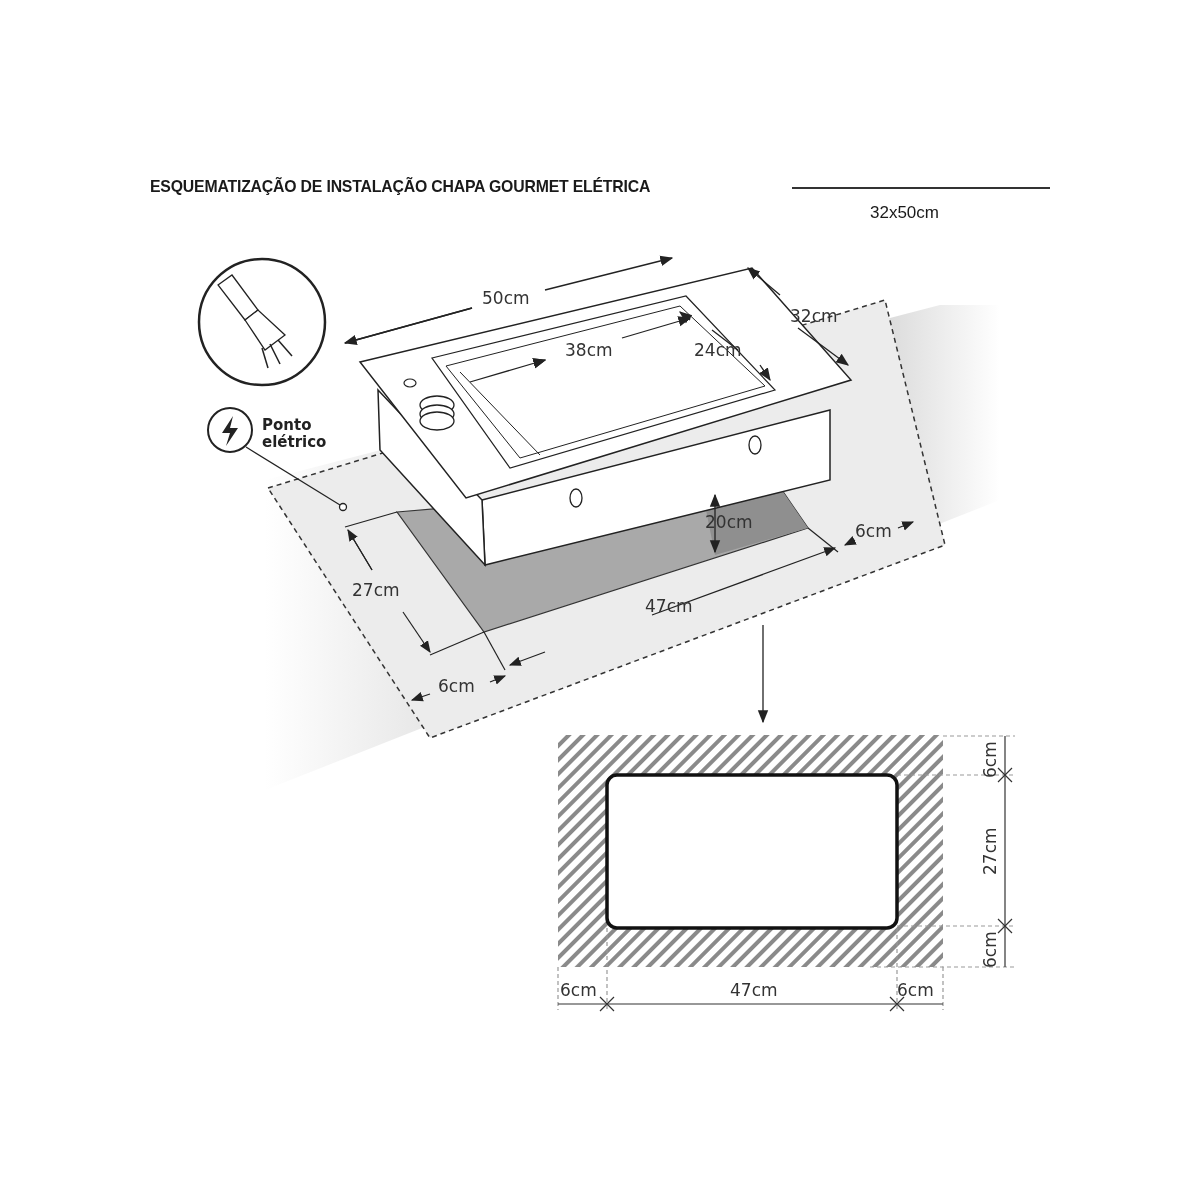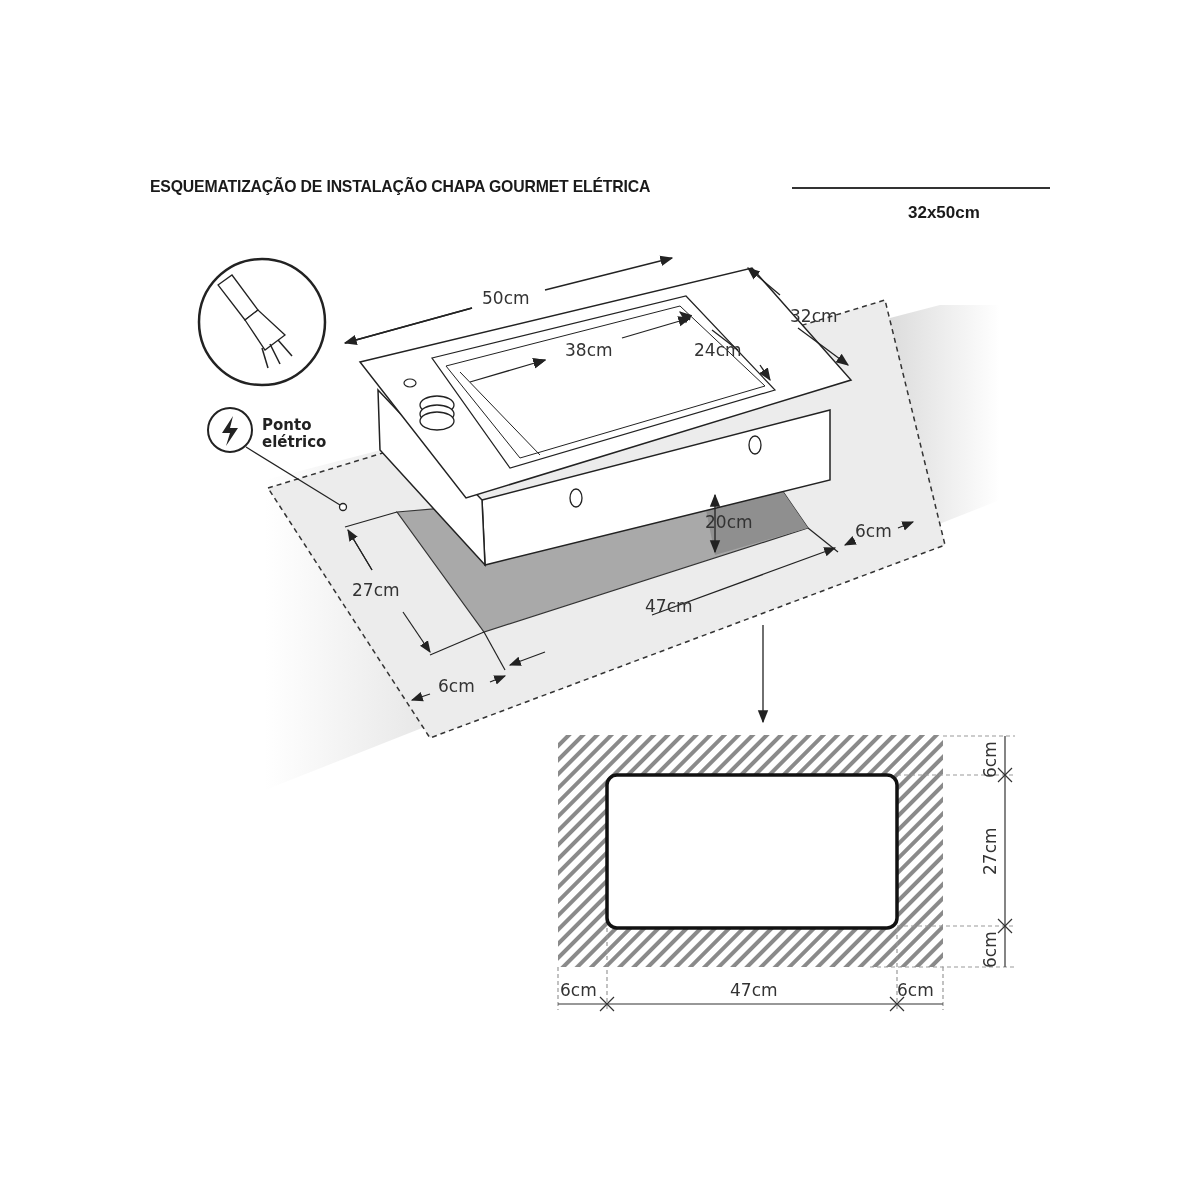--- a/index.html
+++ b/index.html
@@ -1,18 +1,18 @@
 <!DOCTYPE html>
 <html><head>
 <meta charset="utf-8">
 <style>
   html, body { margin:0; padding:0; background:#ffffff; }
   body { width:1200px; height:1200px; position:relative; overflow:hidden; font-family:"Liberation Sans", sans-serif; }
   .title { position:absolute; left:150px; top:177px; font-weight:bold; font-size:17px; color:#1a1a1a; letter-spacing:-0.2px; transform:scaleX(0.93); transform-origin:left; }
-  .subtitle { position:absolute; left:908px; top:203px; font-weight:bold; font-size:17px; color:#1a1a1a; }
+  .subtitle { position:absolute; left:870px; top:203px; font-weight:normal; font-size:17px; color:#1a1a1a; }
   .rule { position:absolute; left:792px; top:187px; width:258px; height:2px; background:#333; }
   svg { position:absolute; left:0; top:0; }
   .dim { font-family:"DejaVu Sans", sans-serif; font-size:17px; fill:#333; }
   .lbl { font-family:"DejaVu Sans", sans-serif; font-size:15px; font-weight:bold; fill:#222; }
 </style>
 </head>
 <body>
 
 <div class="title">ESQUEMATIZAÇÃO DE INSTALAÇÃO CHAPA GOURMET ELÉTRICA</div>
 <div class="rule"></div>

